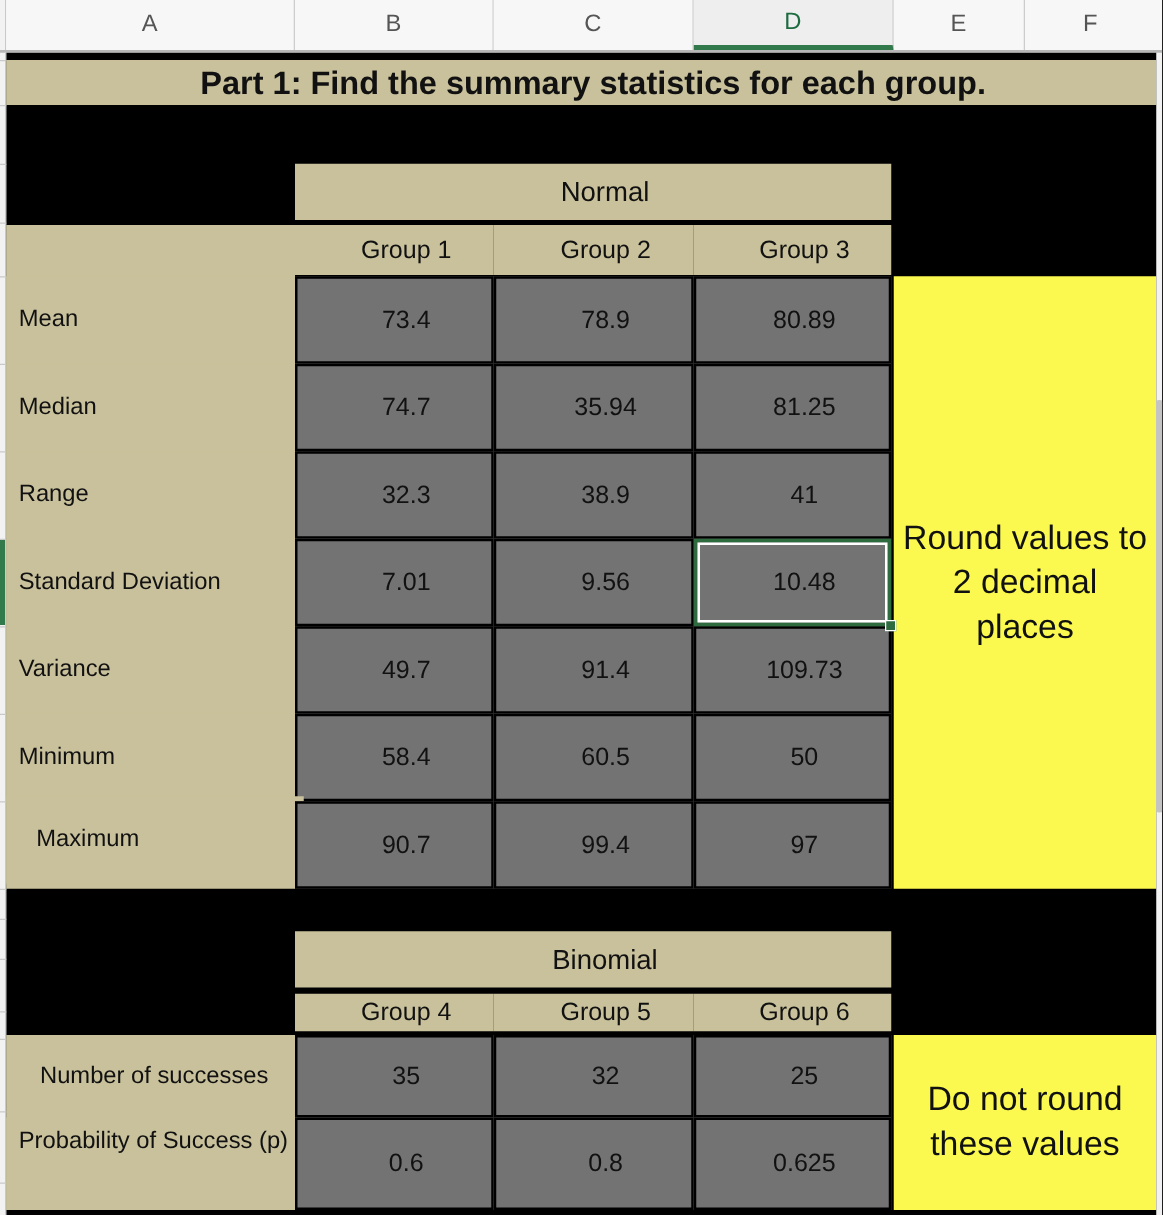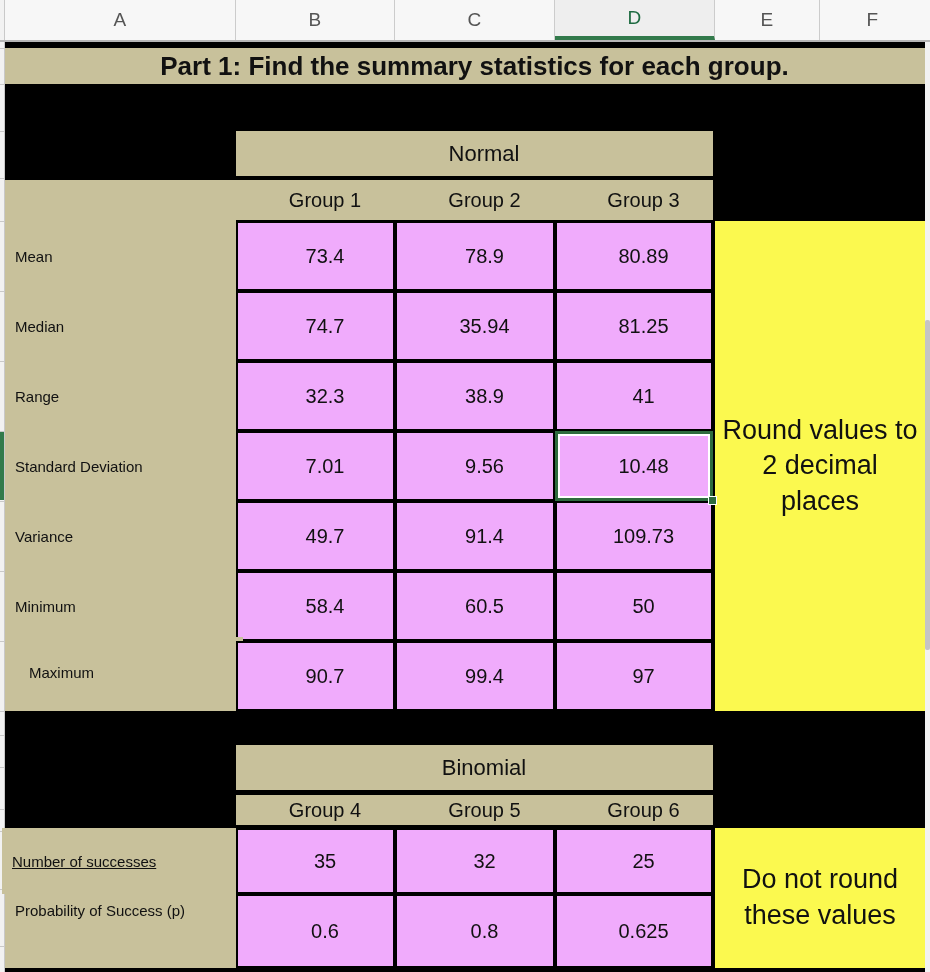--- a/index.html
+++ b/index.html
@@ -87,37 +87,37 @@
     display: flex;
     align-items: center;
     font-size: 20px;
     color: #111111;
     overflow: hidden;
   }
   .cell.center { justify-content: center; text-align: center; padding-left: 19px; }
   .cell.left   { justify-content: flex-start; padding-left: 10px; }
 
   .tan   { background: #c8c19b; }
-  .blue  { background: #f0abfc; border: 2px solid #000000; }
+  .blue  { background: #737373; border: 2px solid #000000; }
   .yellow{ background: #fbf94f; }
 
   .title-bar {
     font-size: 26px;
     font-weight: 600;
     color: #111111;
   }
   .section-head {
     font-size: 22px;
     font-weight: 500;
   }
   .group-head {
     font-size: 20px;
   }
   .row-label {
-    font-size: 15px;
+    font-size: 19px;
   }
   .note {
     font-size: 27px;
     line-height: 1.32;
     text-align: center;
     justify-content: center;
     color: #111111;
     padding: 0 6px;
   }
 
@@ -243,21 +243,21 @@
   <div class="cell yellow note" style="left:715px;top:221px;width:210px;height:490px;">Round values to 2 decimal places</div>
 
   <div class="cell tan center section-head" style="left:236px;top:745px;width:477px;height:45px;">Binomial</div>
 
   <div class="cell tan center group-head" style="left:236px;top:795px;width:159px;height:30px;">Group 4</div>
   <div class="cell tan center group-head" style="left:395px;top:795px;width:160px;height:30px;">Group 5</div>
   <div class="cell tan center group-head" style="left:555px;top:795px;width:158px;height:30px;">Group 6</div>
 
   <div class="cell tan" style="left:5px;top:828px;width:231px;height:140px;"></div>
 
-  <div class="cell tan left row-label" style="left:2px;top:828px;width:204px;height:66px;text-decoration:underline;">Number of successes</div>
+  <div class="cell tan left row-label" style="left:22px;top:828px;width:204px;height:66px;">Number of successes</div>
   <div class="cell blue center" style="left:236px;top:828px;width:159px;height:66px;">35</div>
   <div class="cell blue center" style="left:395px;top:828px;width:160px;height:66px;">32</div>
   <div class="cell blue center" style="left:555px;top:828px;width:158px;height:66px;">25</div>
 
   <div class="cell tan left row-label" style="left:5px;top:894px;width:231px;height:74px;align-items:flex-start;padding-top:8px;line-height:1.18;">Probability of Success (p)</div>
   <div class="cell blue center" style="left:236px;top:894px;width:159px;height:74px;">0.6</div>
   <div class="cell blue center" style="left:395px;top:894px;width:160px;height:74px;">0.8</div>
   <div class="cell blue center" style="left:555px;top:894px;width:158px;height:74px;">0.625</div>
 
   <div class="cell yellow note" style="left:715px;top:828px;width:210px;height:140px;">Do not round these values</div>

